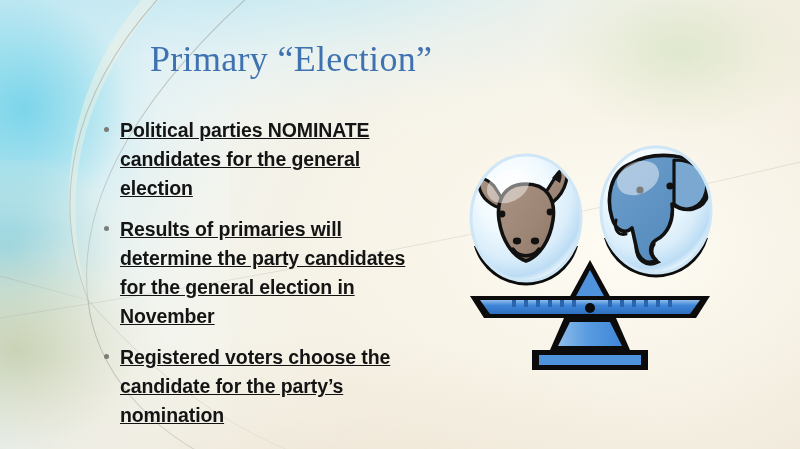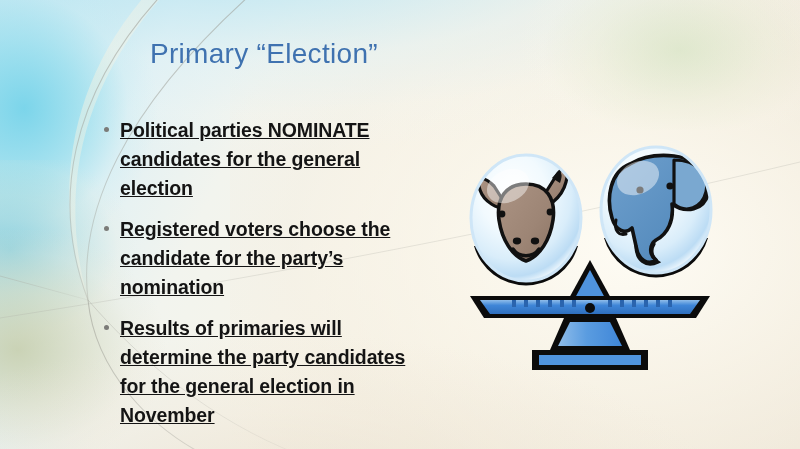--- a/index.html
+++ b/index.html
@@ -119,22 +119,22 @@
     position: absolute;
     inset: 0;
   }
 
   
   .title {
     position: absolute;
     left: 150px;
     top: 38px;
     width: 520px;
-    font-family: Liberation Sans, sans-serif;
-    font-size: 28px;
+    font-family: Liberation Serif, serif;
+    font-size: 36px;
     font-weight: 400;
     letter-spacing: 0.3px;
     color: #3f72b0;
     white-space: nowrap;
   }
 
   
   .body-list {
     position: absolute;
     left: 100px;
@@ -218,25 +218,25 @@
 
   <div class="title">Primary “Election”</div>
 
   <div class="body-list">
     <div class="bullet-row">
       <span class="bullet-dot"></span>
       <span>Political parties NOMINATE candidates for the general election</span>
     </div>
     <div class="bullet-row">
       <span class="bullet-dot"></span>
-      <span>Registered voters choose the candidate for the party’s nomination</span>
+      <span>Results of primaries will determine the party candidates for the general election in November</span>
     </div>
     <div class="bullet-row">
       <span class="bullet-dot"></span>
-      <span>Results of primaries will determine the party candidates for the general election in November</span>
+      <span>Registered voters choose the candidate for the party’s nomination</span>
     </div>
   </div>
 
   <svg class="artwork" viewBox="0 0 260 250">
     <defs>
       <radialGradient id="bubbleG" cx="38%" cy="30%" r="72%">
         <stop offset="0%" stop-color="#ffffff"></stop>
         <stop offset="42%" stop-color="#f2fafe"></stop>
         <stop offset="74%" stop-color="#d9edfa"></stop>
         <stop offset="92%" stop-color="#bcdcf4"></stop>

